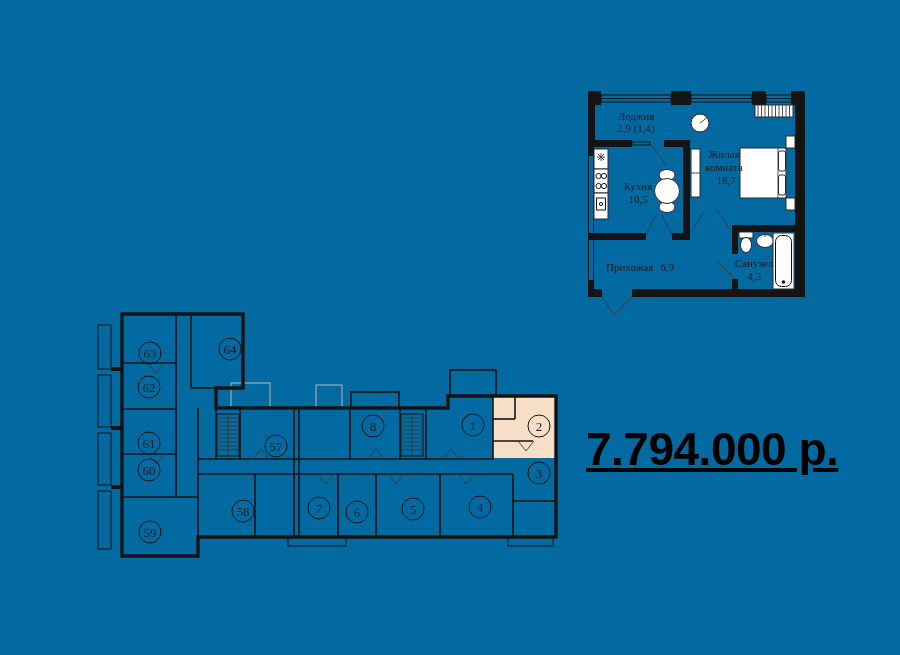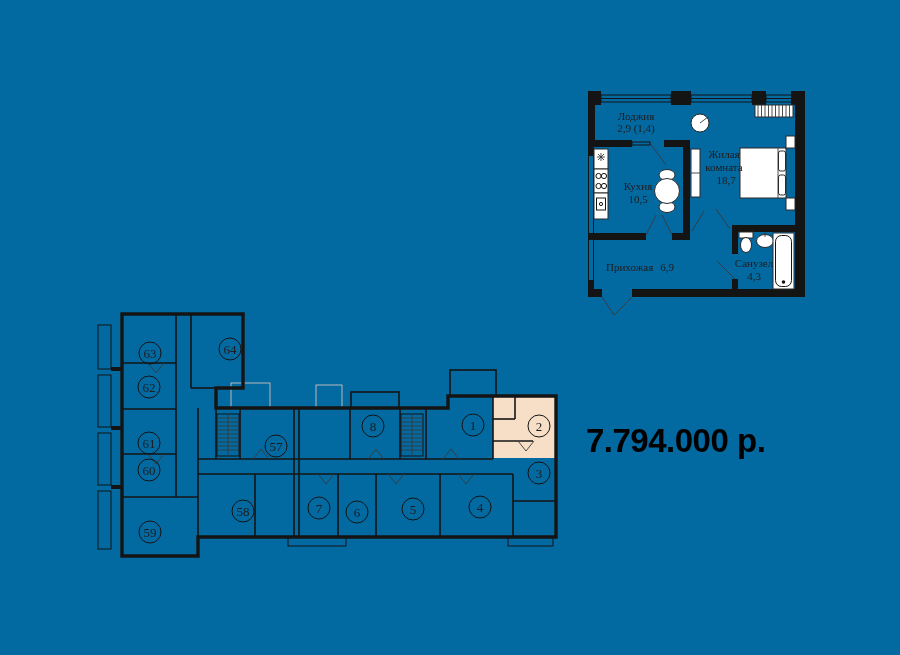--- a/index.html
+++ b/index.html
@@ -2,21 +2,21 @@
 <html><head>
 <meta charset="utf-8">
 <style>
   html,body{margin:0;padding:0;background:#fff;}
   #stage{position:relative;width:900px;height:655px;background:#0369a1;overflow:hidden;
          font-family:"Liberation Serif",serif;padding-left:24px;}
   .abs{position:absolute;}
   .big-text{font-family:"Liberation Sans",sans-serif;font-weight:bold;color:#000;
             white-space:nowrap;letter-spacing:-0.5px;}
   #area-text{left:586px;top:318px;font-size:34px;}
-  #price-text{left:586px;top:422px;font-size:33px;}
+  #price-text{left:586px;top:422px;font-size:46px;text-decoration:underline;}
   
   .w{fill:#141414;stroke:none;}
   .ln{stroke:#141414;stroke-width:1;fill:none;}
   .ln2{stroke:#141414;stroke-width:1.6;fill:none;}
   .out{stroke:#141414;stroke-width:3.4;fill:none;stroke-linejoin:miter;}
   .thin{stroke:#3a3a3a;stroke-width:0.9;fill:none;}
   .ghost{stroke:#b9b9b9;stroke-width:1;fill:none;}
   .furn{stroke:#2a2a2a;stroke-width:1;fill:#ffffff;}
   .lbl{font-family:"Liberation Serif",serif;font-size:11px;fill:#1d1d1d;}
   .num{font-family:"Liberation Serif",serif;font-size:13px;fill:#1d1d1d;}

